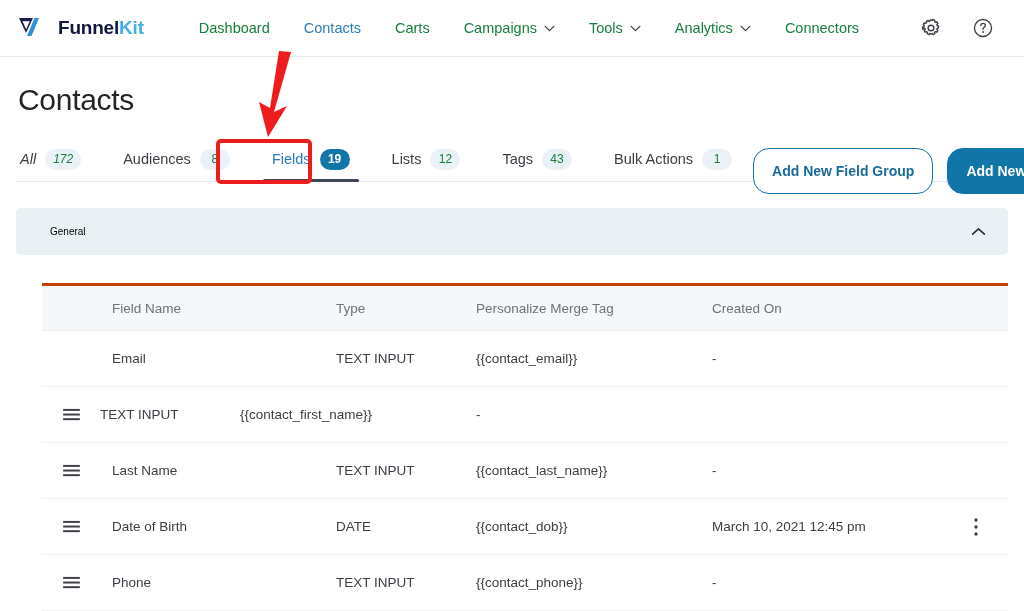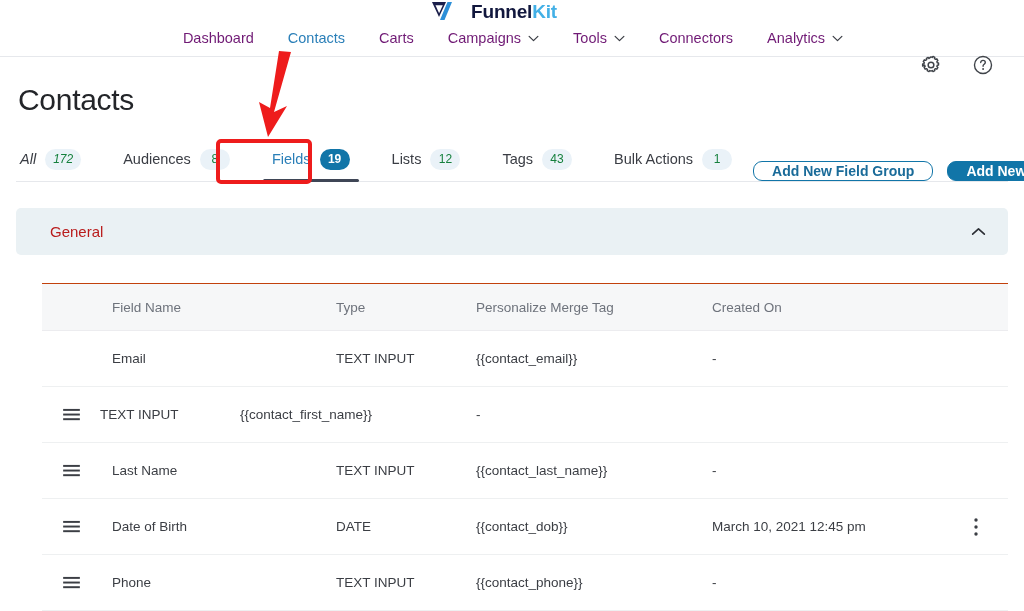--- a/index.html
+++ b/index.html
@@ -12,31 +12,30 @@
   #app { position: relative; width: 1024px; height: 611px; background:#ffffff; }
 
   
   .topbar {
     position: relative;
     height: 57px;
     background: #ffffff;
     border-bottom: 1px solid #e6e8ec;
     display: flex; align-items: center;
     padding: 0 16px 0 18px;
-    flex-direction: column;
   }
   .brand { display: flex; align-items: center; gap: 6px; margin-right: 38px; }
   .brand-mark { width: 34px; height: 24px; display:block; }
   .brand-text { font-size: 19px; font-weight: 700; letter-spacing: -0.2px; color:#11173d; white-space: nowrap; }
   .brand-text .kit { color:#43b0e6; }
 
   .nav { display: flex; align-items: center; gap: 0px; }
   .nav-item {
     display:flex; align-items:center; gap:7px;
-    font-size: 14.5px; color:#701a75; padding: 6px 17px;
+    font-size: 14.5px; color:#15803d; padding: 6px 17px;
     cursor: pointer; white-space: nowrap;
   }
   .nav-item.active { color:#2a7fb8; }
   .caret { width: 11px; height: 7px; display:block; }
 
   .topbar-right { margin-left: auto; display:flex; align-items:center; gap: 26px; padding-right: 12px;}
   .icon-btn { width:26px; height:26px; display:flex; align-items:center; justify-content:center; cursor:pointer; }
 
   
   .page { padding: 0 16px; }
@@ -70,46 +69,46 @@
   }
   .badge {
     min-width: 30px; height: 21px; padding: 0 8px;
     border-radius: 11px; background:#eaf2f8; color:#15803d;
     font-size: 12px; display:flex; align-items:center; justify-content:center;
   }
   .badge.on { background:#1175a8; color:#ffffff; font-weight:600;text-align:right; }
 
   .tab-actions { margin-left:auto; display:flex; align-items:center; gap: 14px; padding-bottom: 4px; padding-right: 2px;}
   .btn {
-    height: 20px; padding: 0 18px; border-radius: 9px;
+    height: 46px; padding: 0 18px; border-radius: 16px;
     font-size: 14px; font-weight: 700; cursor:pointer;
     display:flex; align-items:center; justify-content:center; white-space:nowrap;margin-top:28px;
   }
   .btn-outline { background:#ffffff; border:1px solid #1175a8; color:#1a6b99; }
   .btn-solid { background:#1175a8; border:1px solid #1175a8; color:#ffffff; }
 
   
   .group-head {
     margin-top: 26px;
     height: 47px;
     background:#eaf1f4;
     border-radius: 5px;
     display:flex; align-items:center;
     padding: 0 22px 0 34px;
   }
-  .group-title { font-size: 15px; color:#b91c1c; }
+  .group-title { font-size: 10px; color:#000000; }
   .group-chev { margin-left:auto; width:15px; height:9px; display:block; }
 
   
   .table { margin: 28px 0 0 26px; }
   .thead {
     display:flex; align-items:center;
     height: 48px;
     background:#f6f7f8;
-    border-top:1px solid #c2410c;
+    border-top:3px solid #c2410c;
     border-bottom:1px solid #ececef;
     font-size: 13.5px; color:#6e737c;
   }
   .trow {
     display:flex; align-items:center;
     height: 56px;
     border-bottom: 1px solid #eef0f1;
     font-size: 13.5px; color:#3b3e44;
   }
   .c-handle { width: 58px; display:flex; align-items:center; justify-content:center; flex:none; }
@@ -161,27 +160,27 @@
             <path d="M1 1.5 L6 6.5 L11 1.5" fill="none" stroke="#3a3d44" stroke-width="1.4" stroke-linecap="round" stroke-linejoin="round"></path>
           </svg>
       </div>
       <div class="nav-item">
         <span>Tools</span>
         <svg class="caret" viewBox="0 0 12 8">
             <path d="M1 1.5 L6 6.5 L11 1.5" fill="none" stroke="#3a3d44" stroke-width="1.4" stroke-linecap="round" stroke-linejoin="round"></path>
           </svg>
       </div>
       <div class="nav-item">
-        <span>Connectors</span>
-      </div>
-      <div class="nav-item">
         <span>Analytics</span>
         <svg class="caret" viewBox="0 0 12 8">
             <path d="M1 1.5 L6 6.5 L11 1.5" fill="none" stroke="#3a3d44" stroke-width="1.4" stroke-linecap="round" stroke-linejoin="round"></path>
           </svg>
+      </div>
+      <div class="nav-item">
+        <span>Connectors</span>
       </div>
     </div>
 
     <div class="topbar-right">
       <div class="icon-btn">
         <svg width="22" height="22" viewBox="0 0 24 24">
           <path fill="none" stroke="#3f4349" stroke-width="1.6" stroke-linejoin="round" d="M12 3.2l1.3.55.9-1.1 1.9 1.1-.25 1.4 1.25.72 1.3-.6 1.1 1.9-1.05.95.33 1.4 1.42.3v2.2l-1.42.3-.33 1.4 1.05.95-1.1 1.9-1.3-.6-1.25.72.25 1.4-1.9 1.1-.9-1.1-1.3.55-1.3-.55-.9 1.1-1.9-1.1.25-1.4-1.25-.72-1.3.6-1.1-1.9 1.05-.95-.33-1.4L2.9 13.1v-2.2l1.42-.3.33-1.4L3.6 8.25l1.1-1.9 1.3.6 1.25-.72-.25-1.4 1.9-1.1.9 1.1z"></path>
           <circle cx="12" cy="12" r="3.1" fill="none" stroke="#3f4349" stroke-width="1.6"></circle>
         </svg>
       </div>

